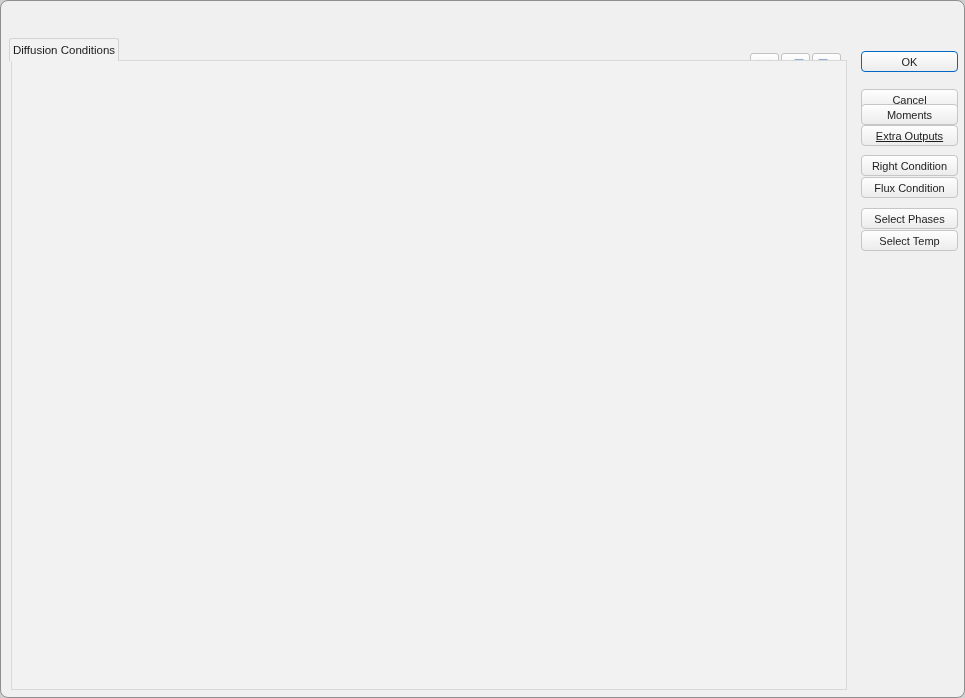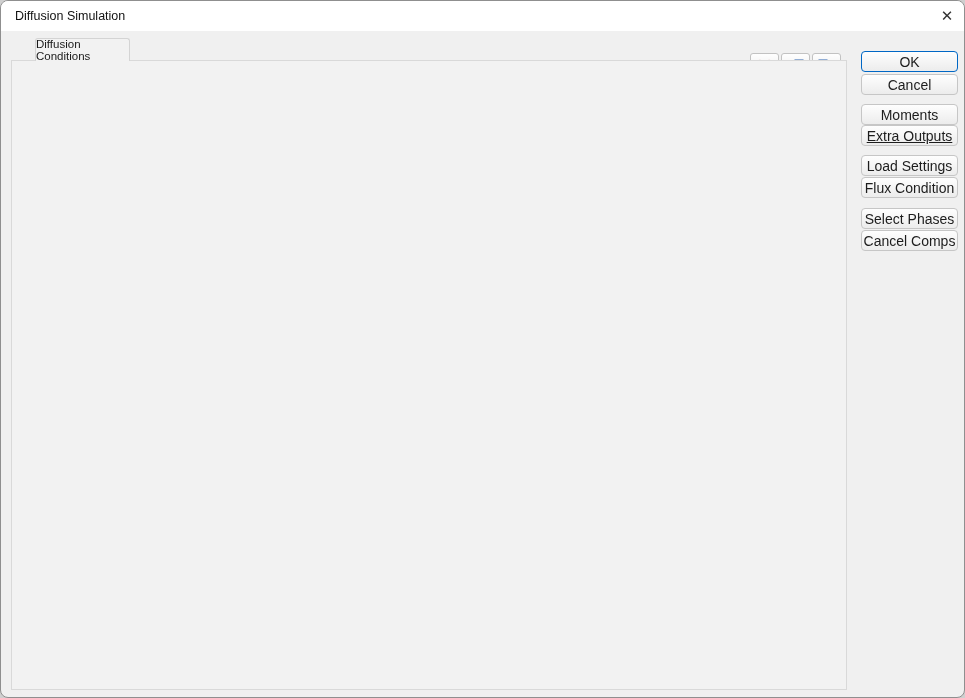--- a/index.html
+++ b/index.html
@@ -5,21 +5,21 @@
   html,body{margin:0;padding:0;background:#cfcfcf;font-family:"Liberation Sans",sans-serif;}
   #window{position:relative;width:965px;height:698px;background:#f0f0f0;border:1px solid #8f8f8f;
           border-radius:8px;overflow:hidden;box-sizing:border-box;font-size:12px;color:#1a1a1a;}
   .abs{position:absolute;box-sizing:border-box;}
   
   #titlebar{left:0;top:0;width:100%;height:30px;background:#ffffff;}
   #title-text{left:14px;top:8px;font-size:12.5px;color:#111;}
   #close-btn{left:930px;top:2px;width:32px;height:26px;display:flex;align-items:center;justify-content:center;
              font-size:15px;color:#333;cursor:default;}
   
-  #tab{left:34px;top:37px;width:95px;height:23px;background:#f2f2f2;border:1px solid #d4d4d4;border-bottom:none;
+  #tab{left:8px;top:37px;width:110px;height:23px;background:#f2f2f2;border:1px solid #d4d4d4;border-bottom:none;
        border-radius:3px 3px 0 0;display:flex;align-items:center;justify-content:center;font-size:11.5px;z-index:3;}
   #tabpage{left:10px;top:59px;width:836px;height:630px;background:#f2f2f2;border:1px solid #d9d9d9;z-index:1;}
   .bluetxt{color:#0067c5;}
   .redtxt{color:#9e1a2b;}
   .graytxt{color:#8f8f8f;}
   
   .icb{width:26px;height:26px;background:linear-gradient(180deg,#fefefe,#e9e9e9);border:1px solid #c2c2c2;
        border-radius:3px;display:flex;align-items:center;justify-content:center;}
   .icb-sm{width:29px;height:26px;}
   
@@ -70,33 +70,29 @@
   .tickmark-y{left:62px;width:6px;height:2px;background:#000;}
   .tickmark-x{top:80px;width:2px;height:6px;background:#000;}
   
   #moments-list{left:535px;top:412px;width:300px;height:136px;background:#fff;border:1px solid #7a7a7a;}
   .msep{position:absolute;left:1px;right:1px;height:1px;background:#ebebeb;}
   
   .groupbox{border:1px solid #c9c9c9;border-radius:2px;}
   .legend{position:absolute;top:-9px;left:8px;background:#f2f2f2;padding:0 4px;font-size:12.5px;color:#0067c5;}
   
   .abtn{left:860px;width:97px;height:21px;background:linear-gradient(180deg,#fefefe,#ececec);border:1px solid #c6c6c6;
-        border-radius:4px;display:flex;align-items:center;justify-content:center;font-size:14px;color:#1d1d1d;}
+        border-radius:4px;display:flex;align-items:center;justify-content:center;font-size:11px;color:#1d1d1d;}
   .abtn.primary{border:1px solid #0067c5;}
   label,span,div{cursor:default;}
 </style>
 </head>
 <body>
 
 <div id="window">
 
-  <div class="abs" id="titlebar">
-    <div class="abs" id="title-text">Diffusion Simulation</div>
-    <div class="abs" id="close-btn">✕</div>
-  </div>
 
   <div class="abs" id="tab">
     <span>Diffusion Conditions</span>
   </div>
   <div class="abs" id="tabpage"></div>
 
   <div class="abs bluetxt" style="left:37px;top:73px;font-size:12.5px;">All Regions (click on each individual region for settings):</div>
   <div class="abs icb" style="left:468px;top:70px;">
     <svg width="16" height="16" viewBox="0 0 16 16">
         <path d="M6 2h4v4h4v4h-4v4H6v-4H2V6h4z" fill="#3b7dd8" stroke="#1d4f94" stroke-width="1"></path>
@@ -359,35 +355,35 @@
           <path d="M1 1 L5.5 5.5 L10 1" stroke="#555" stroke-width="1.3" fill="none"></path>
         </svg>
       </span>
   </div>
   <div class="abs redtxt" style="left:680px;top:648px;font-weight:bold;color:#b01228;"># of Grids:</div>
   <input class="fld num" style="left: 757px; top: 644px; width: 74px;" value="100">
 
   <div class="abs abtn primary" style="top:50px;">
       <span>OK</span>
     </div>
-  <div class="abs abtn" style="top:73px;">
+  <div class="abs abtn" style="top:88px;">
       <span>Cancel</span>
     </div>
   <div class="abs abtn" style="top:103px;">
       <span>Moments</span>
     </div>
   <div class="abs abtn" style="top:124px;text-decoration:underline;">
       <span>Extra Outputs</span>
     </div>
   <div class="abs abtn" style="top:154px;">
-      <span>Load Settings</span>
+      <span>Right Condition</span>
     </div>
   <div class="abs abtn" style="top:176px;">
       <span>Flux Condition</span>
     </div>
   <div class="abs abtn" style="top:207px;">
       <span>Select Phases</span>
     </div>
   <div class="abs abtn" style="top:229px;">
-      <span>Cancel Comps</span>
+      <span>Select Temp</span>
     </div>
 
 </div>
 
 </body></html>

